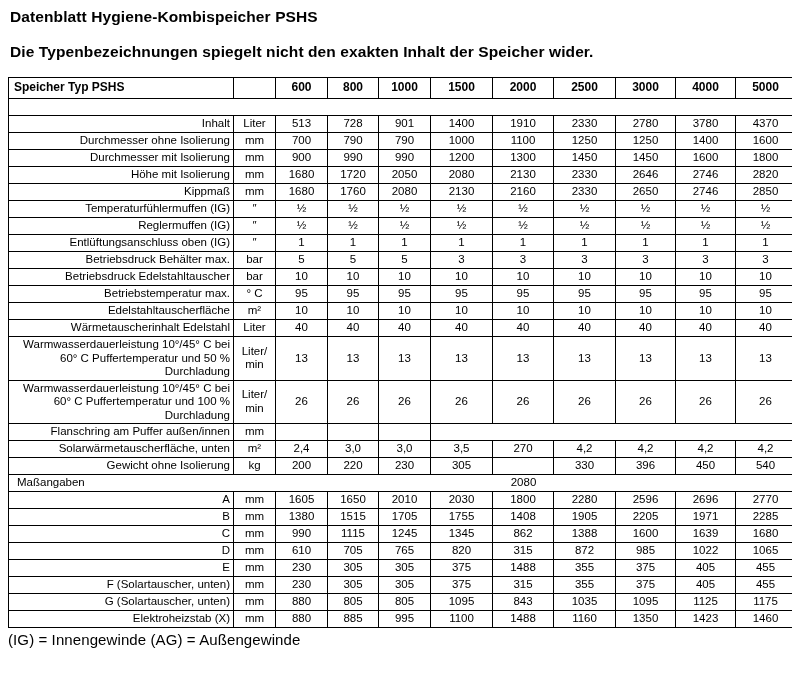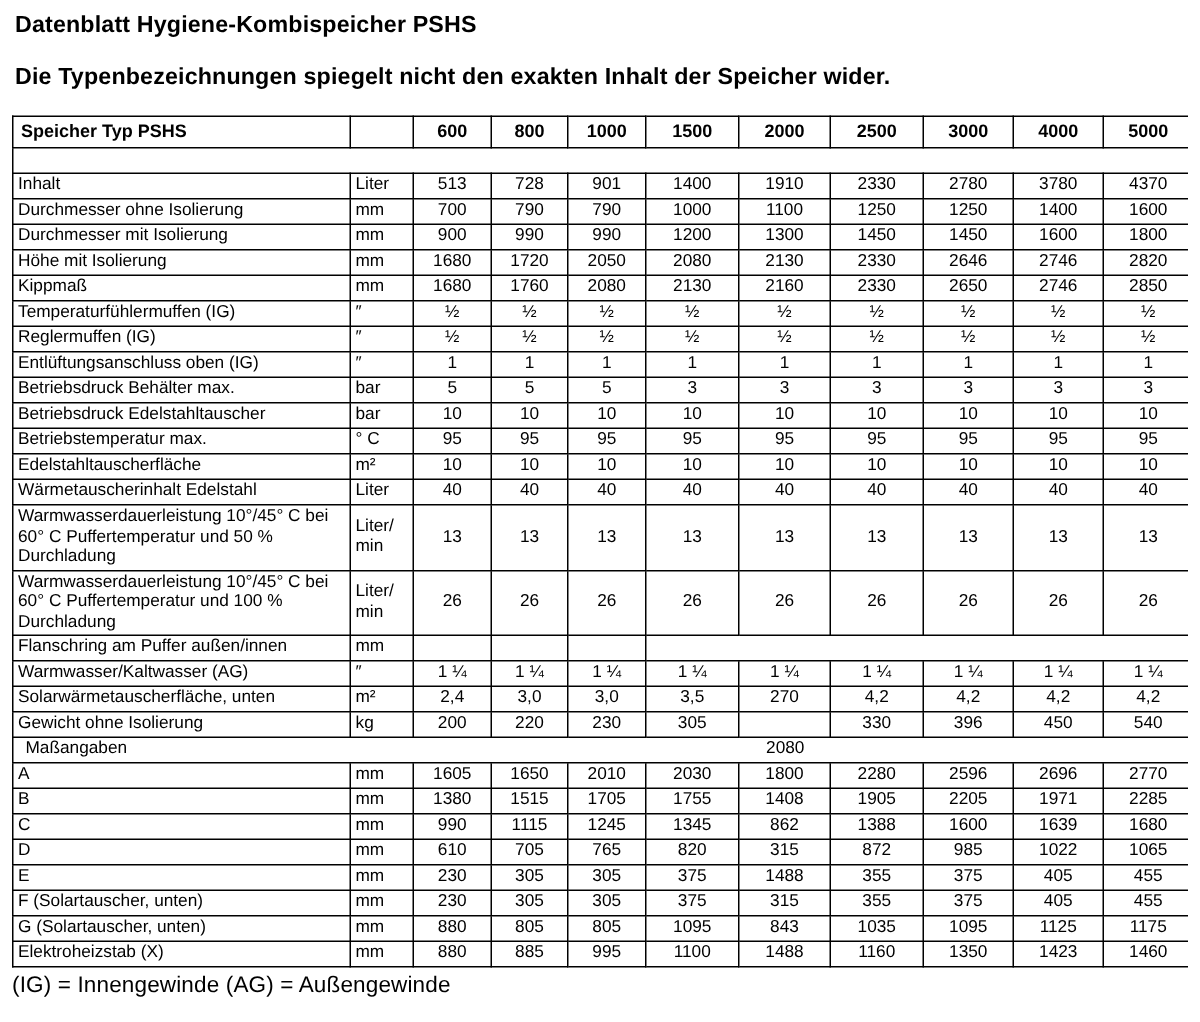--- a/index.html
+++ b/index.html
@@ -45,22 +45,22 @@
   }
   table.spec th {
     font-size: 12px;
     font-weight: bold;
     height: 18px;
     text-align: center;
     padding: 1px 2px;
   }
   table.spec th.label { text-align: left; padding-left: 5px; }
   table.spec td { height: 14px; }
-  td.label { text-align: left; padding-left: 5px; }
-  td.unit  { padding: 1px 1px; }
+  td.label { text-align: right; padding-left: 5px; }
+  td.unit  { text-align: center; padding: 1px 1px; }
   td.val   { text-align: center; }
   td.spacer { height: 12px; }
   td.section {
     position: relative;
     padding: 1px 0;
     height: 14px;
   }
   .sec-label {
     display: inline-block;
     padding-left: 5px;
@@ -317,33 +317,20 @@
         </tr>
         <tr>
           <td class="label">Flanschring am Puffer außen/innen</td>
           <td class="unit">mm</td>
           <td class="val"></td>
           <td class="val"></td>
           <td class="val"></td>
           <td class="val" colspan="6"></td>
         </tr>
         <tr>
-          <td class="label">Warmwasser/Kaltwasser (AG)</td>
-          <td class="unit">″</td>
-          <td class="val">1 ¼</td>
-          <td class="val">1 ¼</td>
-          <td class="val">1 ¼</td>
-          <td class="val">1 ¼</td>
-          <td class="val">1 ¼</td>
-          <td class="val">1 ¼</td>
-          <td class="val">1 ¼</td>
-          <td class="val">1 ¼</td>
-          <td class="val">1 ¼</td>
-        </tr>
-        <tr>
           <td class="label">Solarwärmetauscherfläche, unten</td>
           <td class="unit">m²</td>
           <td class="val">2,4</td>
           <td class="val">3,0</td>
           <td class="val">3,0</td>
           <td class="val">3,5</td>
           <td class="val">270</td>
           <td class="val">4,2</td>
           <td class="val">4,2</td>
           <td class="val">4,2</td>

